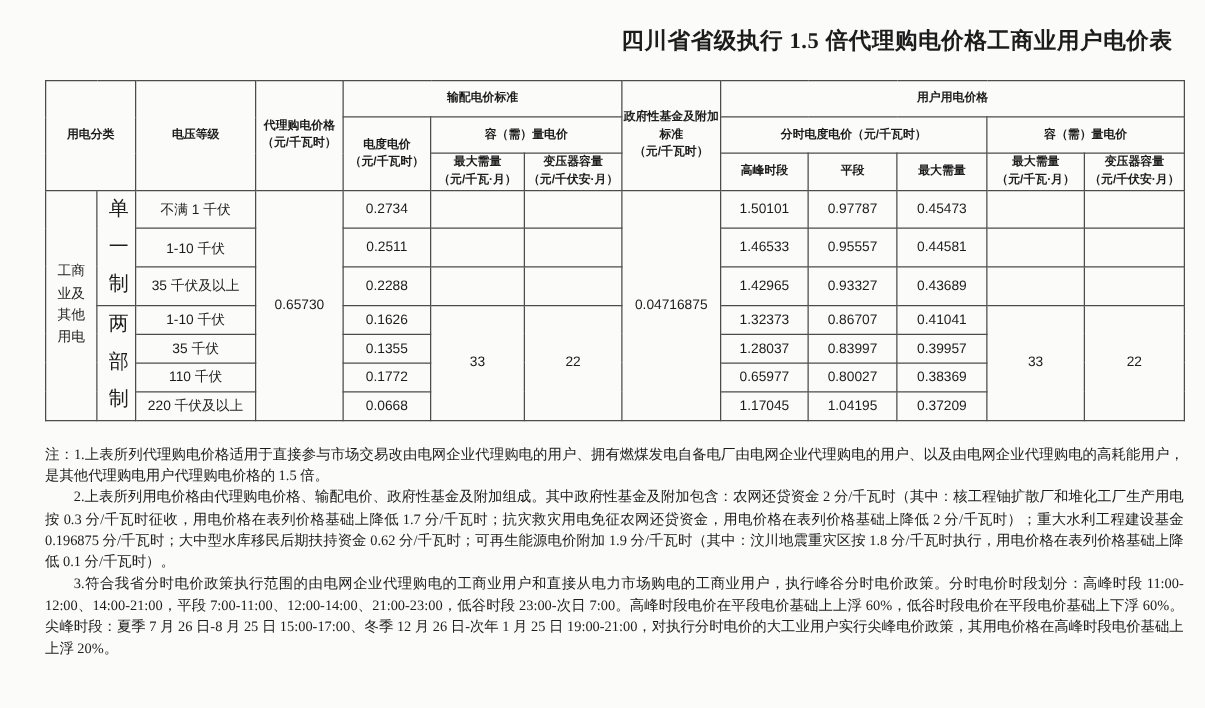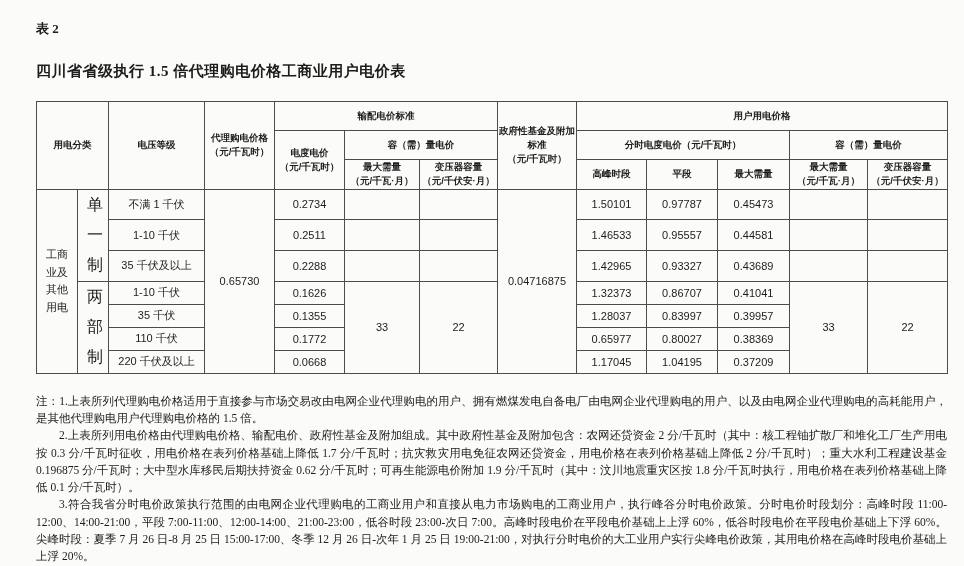--- a/index.html
+++ b/index.html
@@ -11,23 +11,23 @@
     overflow: hidden;
   }
   .page { padding: 20px 26px 0 36px; }
 
   .table-label {
     font-weight: bold;
     font-size: 13px;
     margin-bottom: 24px;
   }
   .doc-title {
-    text-align: left;
+    text-align: right;
     font-weight: bold;
-    font-size: 15px;
+    font-size: 18px;
     letter-spacing: 0.5px;
     margin-bottom: 20px;
   }
   .doc-subtitle {
     text-align: center;
     font-size: 11.5px;
     margin-bottom: 10px;
   }
 
   table.price-table {
@@ -75,21 +75,20 @@
     line-height: 1.5;
     text-align: justify;
   }
   .notes p.indent { text-indent: 2em; }
 </style>
 </head>
 <body>
 
 <div class="page">
 
-  <div class="table-label">表 2</div>
 
   <div class="doc-title">四川省省级执行 1.5 倍代理购电价格工商业用户电价表</div>
 
 
   <table class="price-table">
     <colgroup>
       <col style="width:41px">
         <col style="width:31px">
         <col style="width:96px">
       <col style="width:70px">

